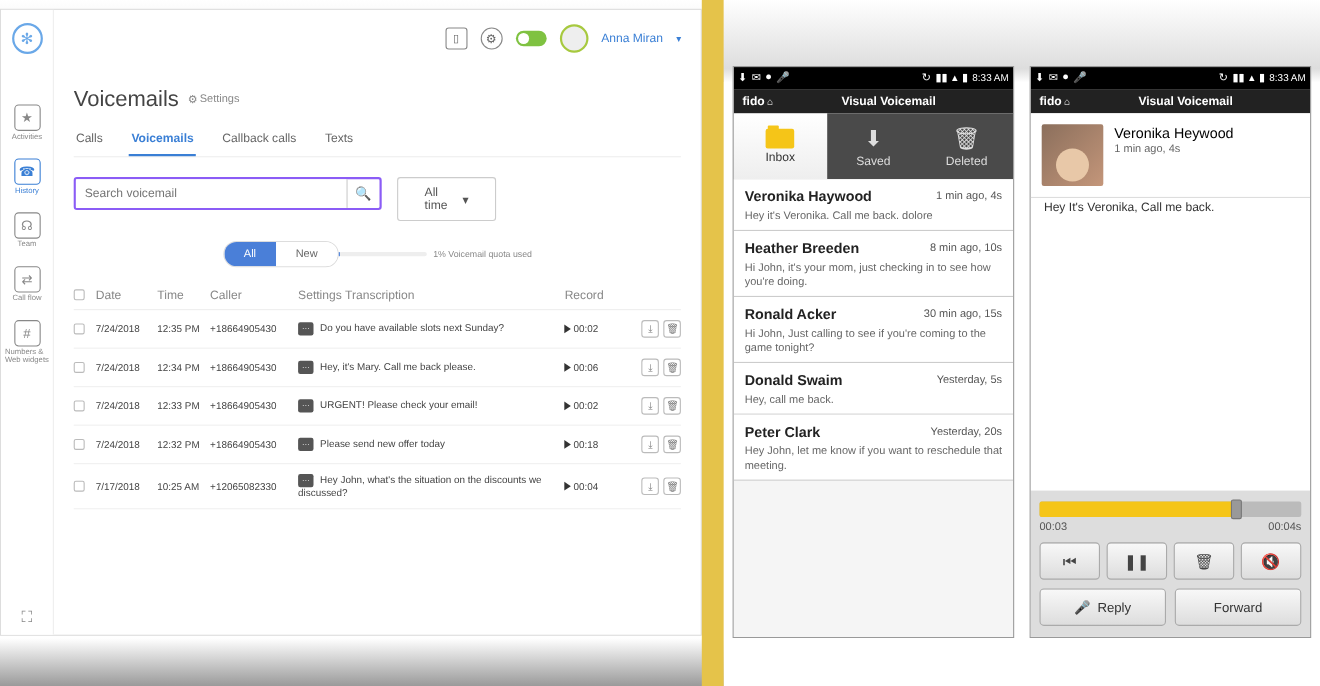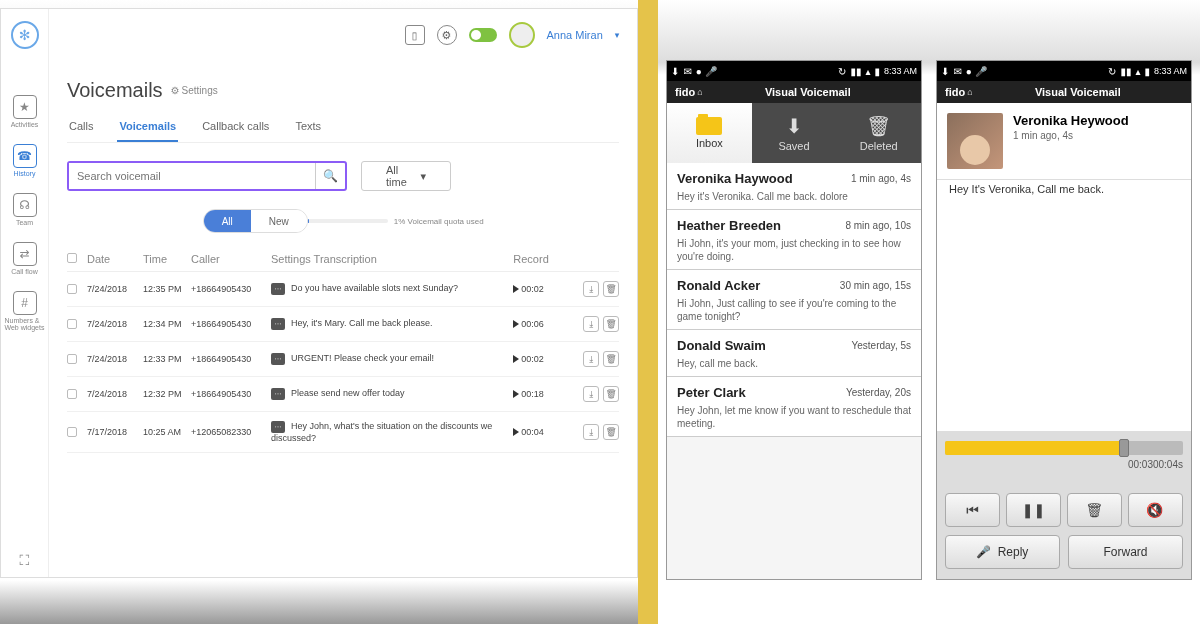--- a/index.html
+++ b/index.html
@@ -26,21 +26,21 @@
 .chev{font-size:9px;color:#3a7fd5}
 h1.page-title{font-size:20px;font-weight:400;color:#444;display:flex;align-items:center;gap:8px;margin-bottom:18px}
 .settings-link{font-size:10px;color:#888;display:flex;align-items:center;gap:2px}
 .tabs{display:flex;gap:22px;border-bottom:1px solid #eee;margin-bottom:18px}
 .tab{font-size:11px;color:#666;padding:0 2px 8px 2px;cursor:pointer}
 .tab.active{color:#3a7fd5;border-bottom:2px solid #3a7fd5;font-weight:600}
 .search-row{display:flex;gap:14px;margin-bottom:18px}
 .search-box{display:flex;border:2px solid #8b5cf6;border-radius:3px;flex:0 0 280px;height:30px}
 .search-box input{border:none;flex:1;padding:0 8px;font-size:11px;outline:none}
 .search-btn{width:30px;border-left:1px solid #ccc;display:flex;align-items:center;justify-content:center;font-size:12px;color:#666;cursor:pointer}
-.time-filter{border:1px solid #ccc;border-radius:3px;height:30px;width:90px;display:flex;align-items:center;justify-content:center;padding:0 24px;font-size:11px;color:#555;cursor:pointer}
+.time-filter{border:1px solid #ccc;border-radius:3px;height:40px;width:90px;display:flex;align-items:center;justify-content:center;padding:0 24px;font-size:11px;color:#555;cursor:pointer}
 .filter-row{display:flex;align-items:center;justify-content:center;margin-bottom:14px}
 .pills{display:flex;border:1px solid #ddd;border-radius:14px;overflow:hidden;height:24px}
 .pill{padding:0 18px;font-size:10px;display:flex;align-items:center;cursor:pointer;background:#fff;color:#666}
 .pill.active{background:#4a7fd8;color:#fff}
 .quota{font-size:8px;color:#888;display:flex;align-items:center;gap:6px}
 .quota-bar{width:80px;height:4px;background:#eee;border-radius:2px;position:relative}
 .quota-bar::after{content:'';position:absolute;left:0;top:0;width:2%;height:100%;background:#4a7fd8;border-radius:2px}
 .table-head{display:flex;font-size:11px;color:#888;padding:6px 0;border-bottom:1px solid #eee}
 .col-chk{width:20px}
 .col-date{width:56px}
@@ -74,28 +74,28 @@
 .folder-icon::before{content:'';position:absolute;top:-3px;left:2px;width:10px;height:4px;background:#f5c518;border-radius:1px}
 .vm-list{flex:1;overflow:hidden;background:#f5f5f5}
 .vm-item{background:#fff;border-bottom:1px solid #ccc;padding:8px 10px 6px 10px}
 .vm-top{display:flex;justify-content:space-between;align-items:center;margin-bottom:4px}
 .vm-name{font-weight:700;font-size:13px;color:#222}
 .vm-meta{font-size:10px;color:#555}
 .vm-preview{font-size:10px;color:#666;line-height:1.3}
 .detail-head{display:flex;gap:10px;padding:10px;background:#fff}
 .avatar-img{width:56px;height:56px;background:linear-gradient(135deg,#8b6f5c,#c4967a);border-radius:2px;position:relative;overflow:hidden}
 .avatar-img::after{content:'';position:absolute;bottom:4px;left:50%;transform:translateX(-50%);width:30px;height:30px;background:#e8c8a8;border-radius:50%}
-.detail-name{font-weight:700;font-size:13px}
+.detail-name{font-weight:400;font-size:13px}
 .detail-meta{font-size:10px;color:#666;margin-top:2px}
 .detail-body{flex:1;background:#fff;padding:3px 12px;font-size:11px;color:#333;border-top:1px solid #ddd}
 .player{background:#ddd;padding:10px 8px}
 .prog-track{height:14px;background:#bbb;border-radius:2px;position:relative;margin-bottom:4px}
 .prog-fill{position:absolute;left:0;top:0;height:100%;width:75%;background:#f5c518;border-radius:2px 0 0 2px}
 .prog-handle{position:absolute;left:75%;top:-2px;width:10px;height:18px;background:#999;border:1px solid #777;border-radius:2px;transform:translateX(-50%)}
-.time-row{display:flex;justify-content:flex-end;font-size:10px;color:#555;margin-bottom:23px}
+.time-row{display:flex;justify-content:space-between;font-size:10px;color:#555;margin-bottom:8px}
 .ctrl-row{display:flex;gap:6px;margin-bottom:8px}
 .ctrl-btn{flex:1;height:34px;background:linear-gradient(#f8f8f8,#ddd);border:1px solid #aaa;border-radius:4px;display:flex;align-items:center;justify-content:center;font-size:14px;color:#444;cursor:pointer}
 .action-row{display:flex;gap:8px}
 .action-btn{flex:1;height:34px;background:linear-gradient(#f8f8f8,#ddd);border:1px solid #aaa;border-radius:4px;display:flex;align-items:center;justify-content:center;gap:6px;font-size:12px;color:#333;cursor:pointer}
 </style>
 </head>
 <body>
 
 <div class="stage">
 

